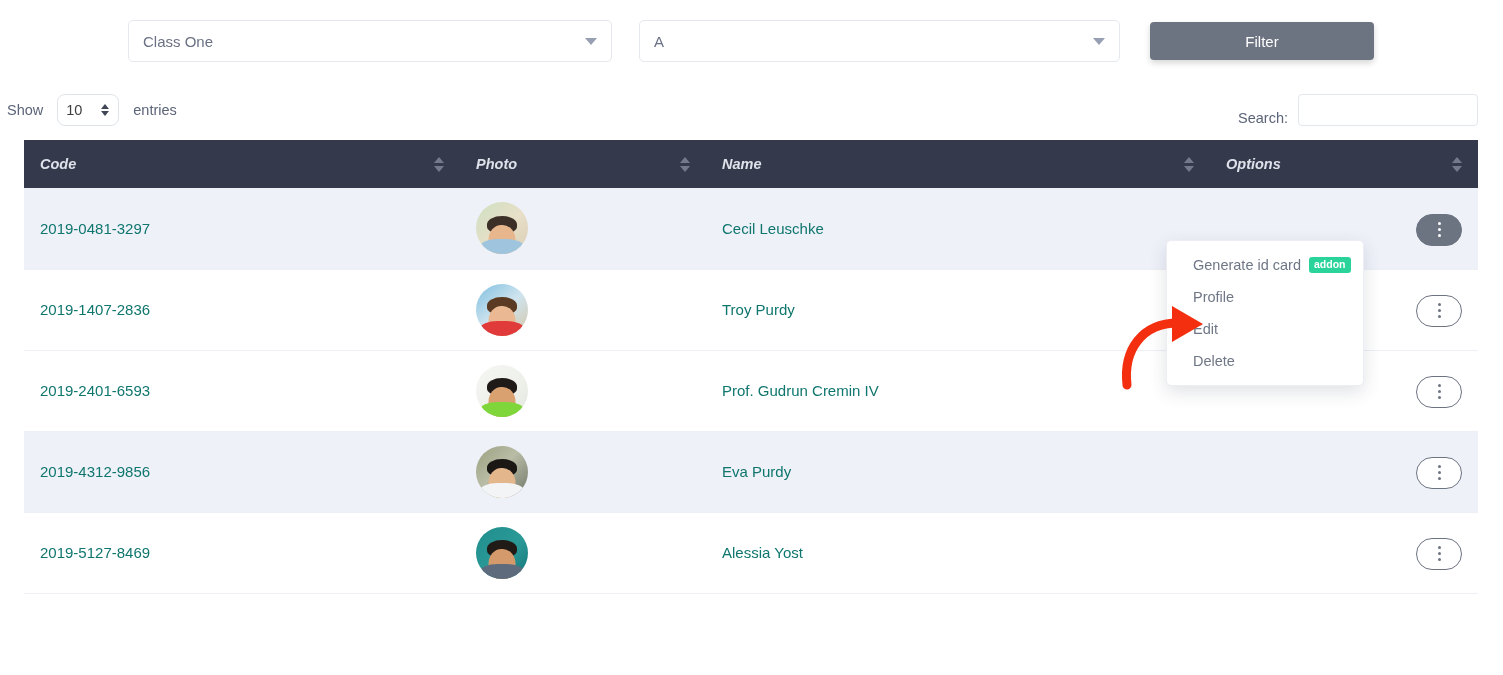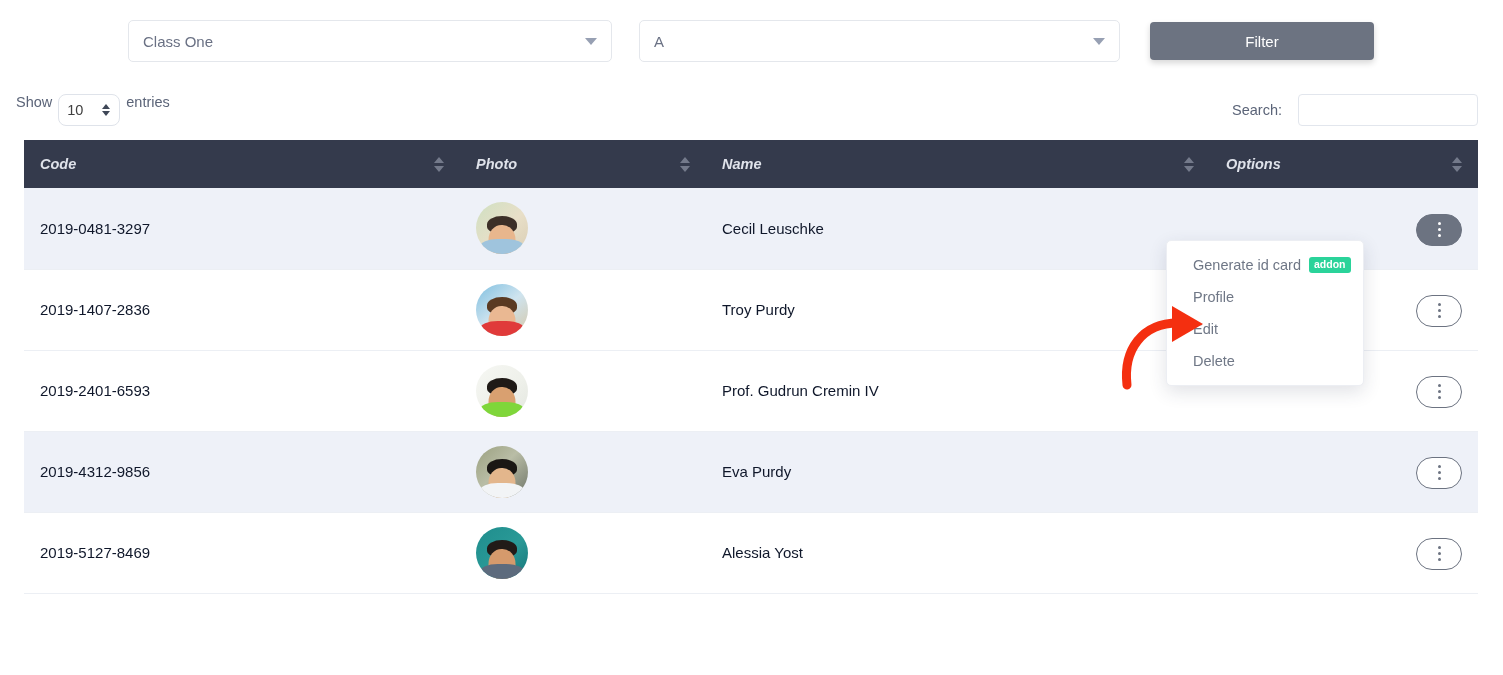--- a/index.html
+++ b/index.html
@@ -35,22 +35,22 @@
     font-size: 15px; font-family: "Liberation Sans", sans-serif;
     box-shadow: 0 3px 6px rgba(0,0,0,0.16);
     cursor: pointer;
   }
 
   
   .table-controls {
     position: absolute; left: 0; top: 80px; width: 1503px; height: 62px;
   }
   .show-entries {
-    position: absolute; left: 16px; top: 14px;
-    display: flex; gap: 6px;
+    position: absolute; left: 7px; top: 14px;
+    display: flex; align-items: center; gap: 14px;
     font-size: 14.5px; color: #5b6478;
   }
   .length-select {
     position: relative; width: 62px; height: 32px;
     border: 1px solid #dfe3ea; border-radius: 8px; background: #fff;
     display: flex; align-items: center; padding: 0 8px;
     font-size: 14.5px; color: #404040;
   }
   .length-select .spin {
     position: absolute; right: 9px; top: 50%; transform: translateY(-50%);
@@ -58,21 +58,21 @@
   }
   .length-select .spin i {
     width: 0; height: 0; border-left: 4px solid transparent;
     border-right: 4px solid transparent; display: block;
   }
   .length-select .spin .up { border-bottom: 5px solid #3f4757; }
   .length-select .spin .dn { border-top: 5px solid #3f4757; }
 
   .search-wrap {
     position: absolute; right: 25px; top: 14px;
-    display: flex; align-items: center; gap: 16px;
+    display: flex; align-items: flex-end; gap: 10px;
     font-size: 14.5px; color: #5b6478;
   }
   .search-input {
     width: 180px; height: 32px; border: 1px solid #e2e6ed; border-radius: 4px;
     background: #fff; padding: 0 8px; font-size: 14px; color: #3f4757;
     font-family: "Liberation Sans", sans-serif; outline: none;
   }
 
   
   .data-table {
@@ -87,21 +87,21 @@
   .th-inner { display: flex; align-items: center; justify-content: space-between; font-style: italic; }
   .sort-arrows { display: flex; flex-direction: column; gap: 3px; opacity: .55; }
   .sort-arrows i { width: 0; height: 0; border-left: 5px solid transparent; border-right: 5px solid transparent; display: block; }
   .sort-arrows .up { border-bottom: 6px solid #aab0bf; }
   .sort-arrows .dn { border-top: 6px solid #aab0bf; }
 
   .data-table tbody tr { height: 81px; }
   .data-table tbody tr.odd  { background: #eef1f8; }
   .data-table tbody tr.even { background: #ffffff; }
   .data-table tbody td {
-    padding: 0 16px; font-size: 15px; color: #0f172a; vertical-align: middle;
+    padding: 0 16px; font-size: 15px; color: #0f766e; vertical-align: middle;
     border-bottom: 1px solid #eceff4;
   }
   .col-code  { width: 436px; }
   .col-photo { width: 246px; }
   .col-name  { width: 504px; }
   .col-opt   { width: 268px; }
 
   
   .avatar {
     width: 52px; height: 52px; border-radius: 50%; overflow: hidden;

